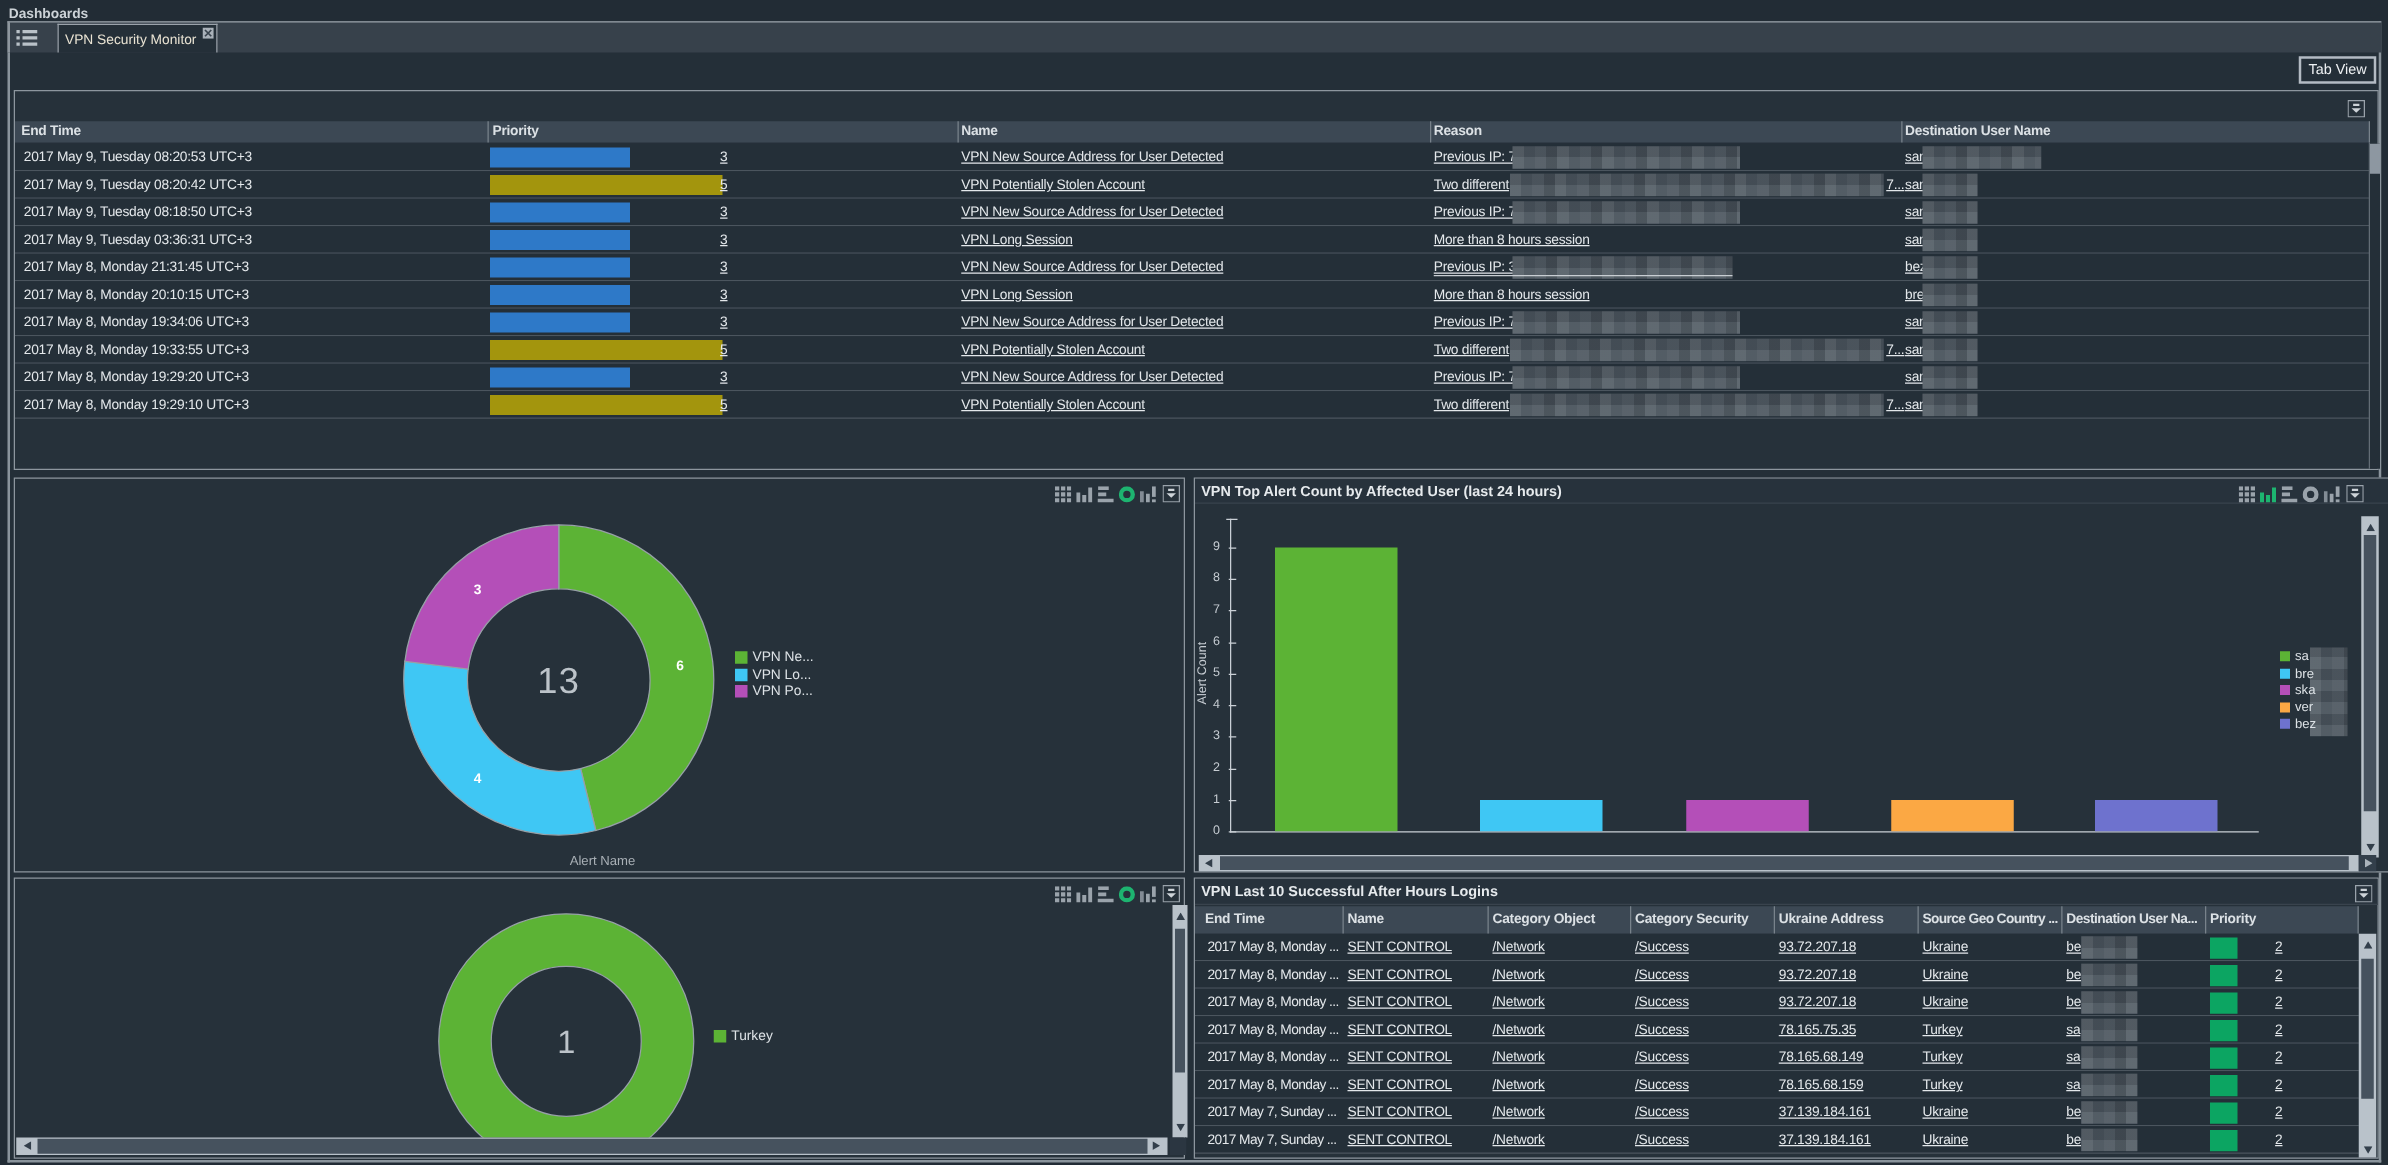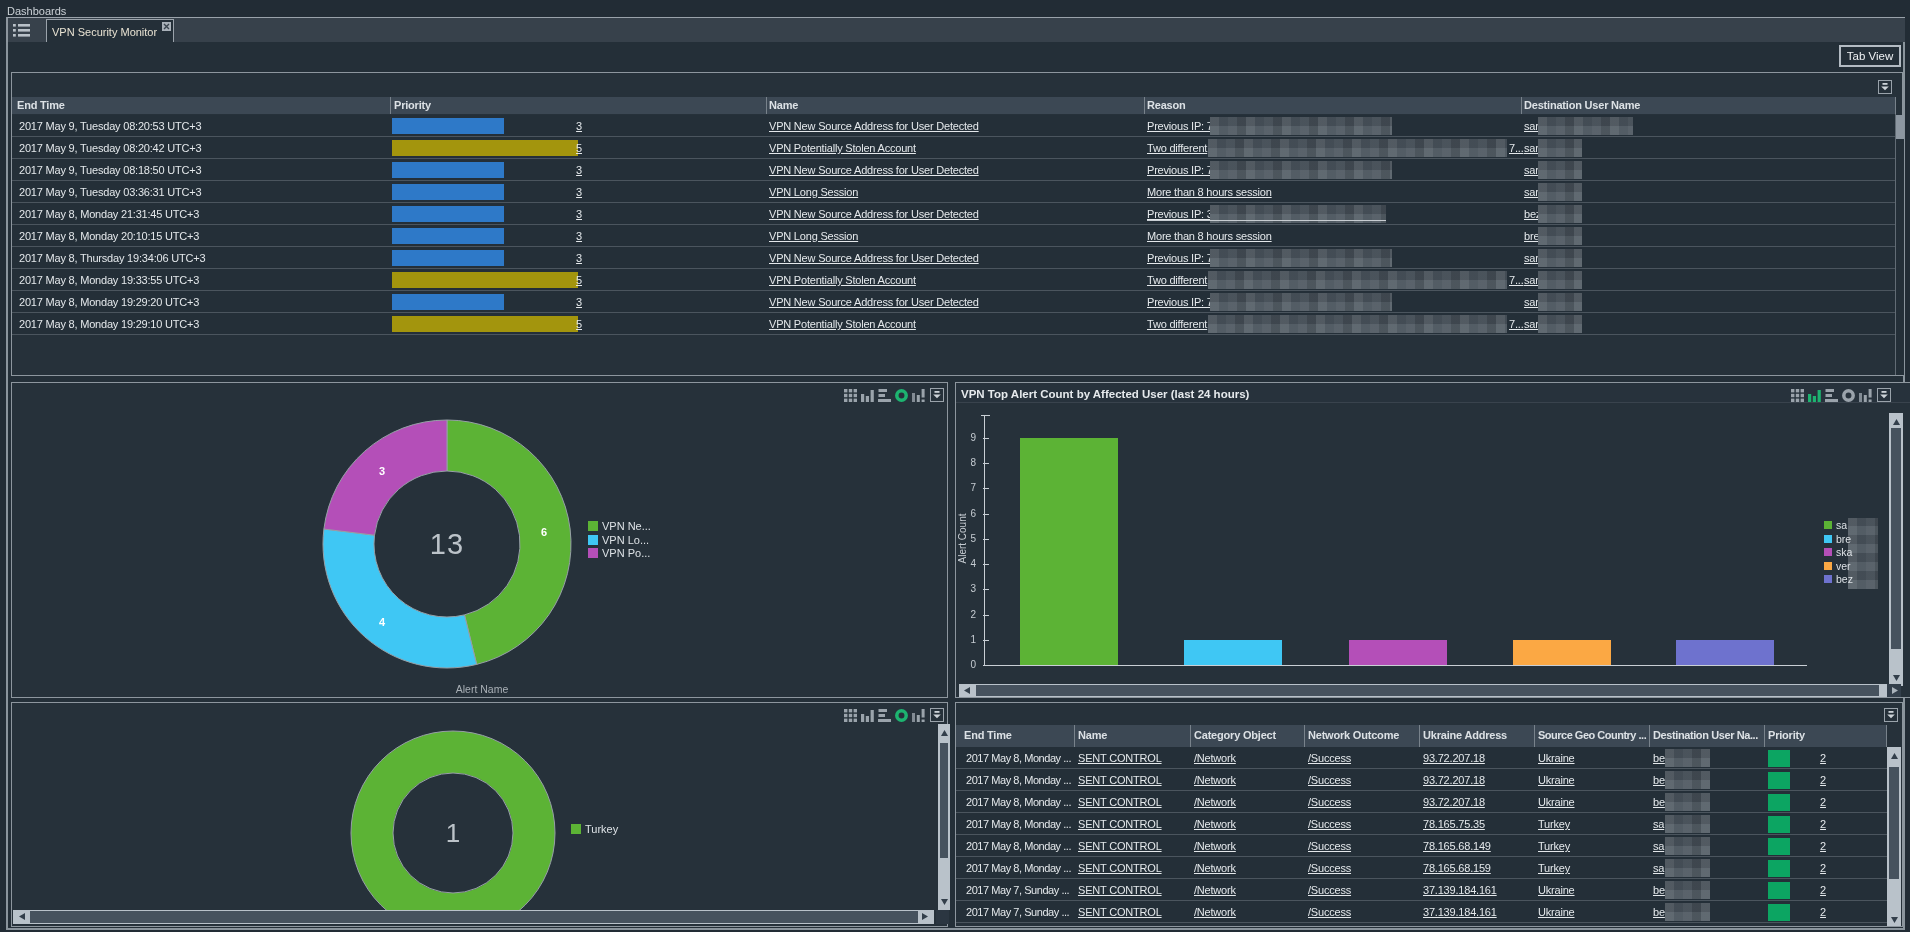--- a/index.html
+++ b/index.html
@@ -15,21 +15,21 @@
 .lnk{text-decoration:underline}
 .hcell{position:absolute;white-space:nowrap;color:#dce1e5;font-size:11px;letter-spacing:-0.2px;font-weight:bold}
 .mz{position:absolute;background-color:#4a545d;background-image:
  repeating-linear-gradient(90deg, rgba(255,255,255,.08) 0 9px, rgba(255,255,255,0) 9px 18px,
   rgba(255,255,255,.04) 18px 27px, rgba(0,0,0,.08) 27px 36px),
  repeating-linear-gradient(0deg, rgba(255,255,255,.05) 0 9px, rgba(0,0,0,.09) 9px 18px)}
 .sep{position:absolute;background:#4b555e;height:1px}
 .vsep{position:absolute;background:#78828b;width:1px}
 
 </style></head><body>
-<div class="abs" style="left:7px;top:5px;font-size:11px;font-weight:normal;color:#ccd2d7">Dashboards</div>
+<div class="abs" style="left:7px;top:5px;font-size:11px;font-weight:bold;color:#ccd2d7">Dashboards</div>
 <div class="abs" style="left:6px;top:17px;width:1899px;height:913px;background:#242f38;border:2px solid #8a949c;border-top:none"></div>
 <div class="abs" style="left:6px;top:17px;width:1899px;height:25px;background:#37414b;border-top:1px solid #9aa2aa;border-left:2px solid #8d969e"></div>
 <div class="ic" style="left:13px;top:24px">
     <svg style="" width="17" height="13" viewBox="0 0 17 13">
       <rect x="0" y="0" width="2.8" height="2.6" fill="#b9c1c8"></rect>
       <rect x="5" y="0" width="12" height="2.6" fill="#b9c1c8"></rect>
       <rect x="0" y="5" width="2.8" height="2.6" fill="#b9c1c8"></rect>
       <rect x="5" y="5" width="12" height="2.6" fill="#b9c1c8"></rect>
       <rect x="0" y="10" width="2.8" height="2.6" fill="#b9c1c8"></rect>
       <rect x="5" y="10" width="12" height="2.6" fill="#b9c1c8"></rect>
@@ -118,21 +118,21 @@
 <div class="sep" style="left:0;top:173px;width:1884px"></div>
 <div class="cell" style="left:7px;top:157px">2017 May 8, Monday 20:10:15 UTC+3</div>
 <div class="abs" style="left:380px;top:155px;width:112px;height:16px;background:#2e79c8"></div>
 <div class="cell lnk" style="left:380px;top:157px;width:190px;text-align:right">3</div>
 <div class="cell lnk" style="left:757px;top:157px">VPN Long Session</div>
 <div class="cell lnk" style="left:1135px;top:157px">More than 8 hours session</div>
 <div class="cell lnk" style="left:1512px;top:157px">bre</div>
 <div class="mz" style="left:1526px;top:154px;width:44px;height:18px"></div>
 <div class="abs" style="left:0;top:174px;width:1884px;height:22px;background:#242f38"></div>
 <div class="sep" style="left:0;top:195px;width:1884px"></div>
-<div class="cell" style="left:7px;top:179px">2017 May 8, Thursday 19:34:06 UTC+3</div>
+<div class="cell" style="left:7px;top:179px">2017 May 8, Monday 19:34:06 UTC+3</div>
 <div class="abs" style="left:380px;top:177px;width:112px;height:16px;background:#2e79c8"></div>
 <div class="cell lnk" style="left:380px;top:179px;width:190px;text-align:right">3</div>
 <div class="cell lnk" style="left:757px;top:179px">VPN New Source Address for User Detected</div>
 <div class="cell lnk" style="left:1135px;top:179px">Previous IP: 7</div>
 <div class="mz" style="left:1198px;top:176px;width:182px;height:18px"></div>
 <div class="cell lnk" style="left:1512px;top:179px">sar</div>
 <div class="mz" style="left:1526px;top:176px;width:44px;height:18px"></div>
 <div class="abs" style="left:0;top:196px;width:1884px;height:22px;background:#242f38"></div>
 <div class="sep" style="left:0;top:217px;width:1884px"></div>
 <div class="cell" style="left:7px;top:201px">2017 May 8, Monday 19:33:55 UTC+3</div>
@@ -431,32 +431,35 @@
     </div>
 <div class="abs" style="left:18px;top:208px;width:888px;height:12px;background:#46525e"></div>
 <div class="abs" style="left:910px;top:210px">
       <svg style="" width="6" height="7" viewBox="0 0 6 7">
         <path d="M0 0 L0 7 L6 3.5 Z" fill="#333f4b"></path>
       </svg>
     </div>
 <div class="abs" style="left:924px;top:207px;width:13px;height:14px;background:#2b3641"></div>
 </div>
 <div class="panel" style="left:955px;top:702px;width:948px;height:225px">
+<div class="phead" style="height:21px">
+      <div class="ptitle" style="top:5px">VPN Last 10 Successful After Hours Logins</div>
+    </div>
 <div class="ic" style="left:928px;top:5px">
       <svg style="" width="14" height="14" viewBox="0 0 14 14">
         <rect x="0.5" y="0.5" width="13" height="13" fill="none" stroke="#9aa3ab" stroke-width="1"></rect>
         <rect x="4.5" y="3" width="5" height="1.8" fill="#cdd3d8"></rect>
         <path d="M3.2 6.5 L10.8 6.5 L7 10.2 Z" fill="#cdd3d8"></path>
       </svg>
     </div>
 <div class="abs" style="left:0;top:22px;width:931px;height:22px;background:#3c4854"></div>
 <div class="hcell" style="left:8px;top:26px">End Time</div>
 <div class="hcell" style="left:122px;top:26px">Name</div>
 <div class="hcell" style="left:238px;top:26px">Category Object</div>
-<div class="hcell" style="left:352px;top:26px">Network Outcome</div>
+<div class="hcell" style="left:352px;top:26px">Category Security</div>
 <div class="hcell" style="left:467px;top:26px">Ukraine Address</div>
 <div class="hcell" style="left:582px;top:26px;letter-spacing:-0.5px">Source Geo Country ...</div>
 <div class="hcell" style="left:697px;top:26px;letter-spacing:-0.4px">Destination User Na...</div>
 <div class="hcell" style="left:812px;top:26px">Priority</div>
 <div class="vsep" style="left:118px;top:22px;height:22px"></div>
 <div class="vsep" style="left:234px;top:22px;height:22px"></div>
 <div class="vsep" style="left:348px;top:22px;height:22px"></div>
 <div class="vsep" style="left:463px;top:22px;height:22px"></div>
 <div class="vsep" style="left:578px;top:22px;height:22px"></div>
 <div class="vsep" style="left:693px;top:22px;height:22px"></div>

